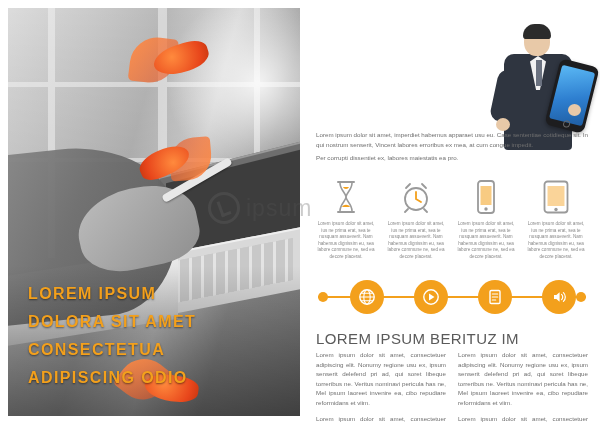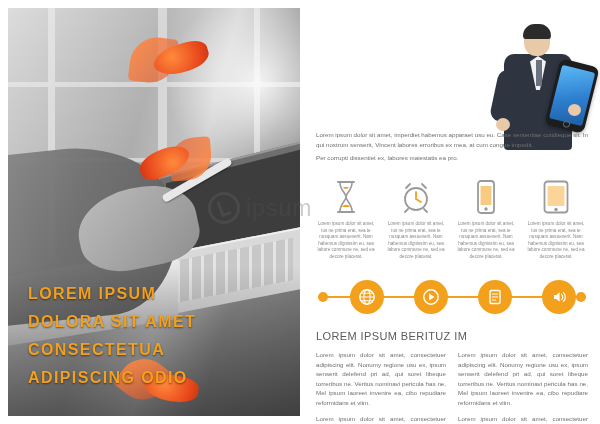--- a/index.html
+++ b/index.html
@@ -100,21 +100,21 @@
   .steps{position:absolute;left:2px;top:272px;width:268px;height:34px;}
   .steps .line{position:absolute;left:0;top:16px;width:268px;height:2px;background:#f3a01c;}
   .steps .cap{position:absolute;top:12px;width:10px;height:10px;border-radius:50%;background:#f3a01c;}
   .steps .capL{left:0;}
   .steps .capR{right:0;}
   .circ{position:absolute;top:0;width:34px;height:34px;border-radius:50%;background:#f3a01c;
       display:flex;align-items:center;justify-content:center;}
   .circ.c1{left:32px;} .circ.c2{left:96px;} .circ.c3{left:160px;} .circ.c4{left:224px;}
   .circ svg{display:block;}
 
-  .sec-title{position:absolute;left:0;top:322px;width:272px;color:#5a5a5a;font-size:11px;
+  .sec-title{position:absolute;left:0;top:322px;width:272px;color:#5a5a5a;font-size:15px;
       letter-spacing:.4px;}
   .body-cols{position:absolute;left:0;top:342px;width:272px;display:flex;gap:12px;}
   .body-cols .c{width:130px;}
 
   .wm{position:absolute;left:208px;top:186px;width:190px;height:44px;opacity:.30;
       font-family:"Liberation Sans",sans-serif;color:#555;font-size:23px;letter-spacing:1px;
       display:flex;align-items:center;gap:6px;pointer-events:none;}
   .wm .wmlogo{width:26px;height:26px;border-radius:50%;border:3px solid #666;position:relative;}
   .wm .wmlogo:after{content:"";position:absolute;left:8px;top:5px;width:7px;height:13px;
       border-left:3px solid #666;border-bottom:3px solid #666;transform:rotate(-20deg);}

